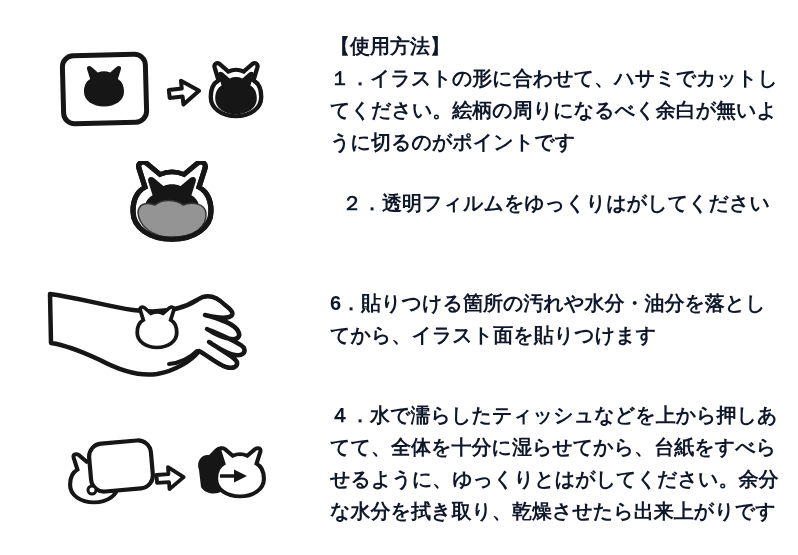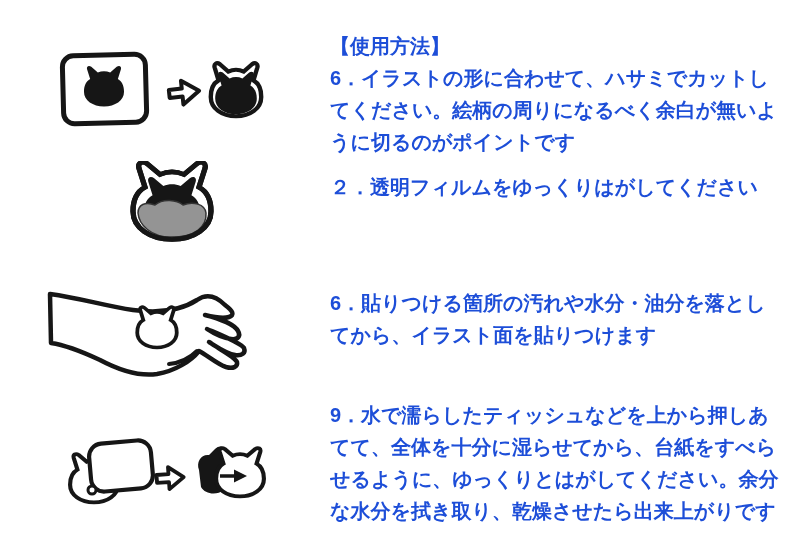--- a/index.html
+++ b/index.html
@@ -3,26 +3,26 @@
 <meta charset="utf-8">
 <style>
   html,body{margin:0;padding:0;}
   body{
     width:798px;height:555px;background:#ffffff;position:relative;overflow:hidden;
     font-family:"Liberation Sans","DejaVu Sans",sans-serif;
   }
   .fig{position:absolute;}
   .txt{
     position:absolute;left:330px;width:452px;
-    font-size:20px;line-height:32px;font-weight:600;color:#1d4ed8;
+    font-size:20px;line-height:32px;font-weight:600;color:#0f172a;
     letter-spacing:0;margin:0;
   }
   #title{top:30px;}
   #step1-text{top:62px;}
-  #step2-text{top:171px;}
+  #step2-text{top:187px;text-align:center;}
   #step3-text{top:287px;}
   #step4-text{top:399px;}
   #fig1{left:55px;top:50px;}
   #fig2{left:125px;top:161px;}
   #fig3{left:45px;top:283px;}
   #fig4{left:58px;top:438px;}
 </style>
 </head>
 <body>
 
@@ -100,18 +100,18 @@
         <path d="M-26,1 C-26,-8 -23,-14 -18,-17 L-22,-31 C-23,-35 -20,-37 -16.5,-34.5 L-8,-26.5 C-3,-29 3,-29 8,-26.5 L16.5,-34.5 C20,-37 23,-35 22,-31 L18,-17 C23,-14 26,-8 26,1 C26,13.5 14.5,22 0,22 C-14.5,22 -26,13.5 -26,1 Z" transform="translate(182,40) scale(0.92,0.84)" fill="#ffffff" stroke="#161616" stroke-width="4.5"></path>
         <g>
           <path d="M162,38 L178,38" stroke="#161616" stroke-width="3.5" fill="none"></path>
           <path d="M176,31.5 L189,38 L176,44.5 Z" fill="#161616"></path>
         </g>
       </g>
     </svg>
   </div>
 
   <p class="txt" id="title">【使用方法】</p>
-  <p class="txt" id="step1-text">6．イラストの形に合わせて、ハサミでカットしてください。絵柄の周りになるべく余白が無いように切るのがポイントです</p>
+  <p class="txt" id="step1-text">１．イラストの形に合わせて、ハサミでカットしてください。絵柄の周りになるべく余白が無いように切るのがポイントです</p>
   <p class="txt" id="step2-text">２．透明フィルムをゆっくりはがしてください</p>
   <p class="txt" id="step3-text">6．貼りつける箇所の汚れや水分・油分を落としてから、イラスト面を貼りつけます</p>
-  <p class="txt" id="step4-text">9．水で濡らしたティッシュなどを上から押しあてて、全体を十分に湿らせてから、台紙をすべらせるように、ゆっくりとはがしてください。余分な水分を拭き取り、乾燥させたら出来上がりです</p>
+  <p class="txt" id="step4-text">４．水で濡らしたティッシュなどを上から押しあてて、全体を十分に湿らせてから、台紙をすべらせるように、ゆっくりとはがしてください。余分な水分を拭き取り、乾燥させたら出来上がりです</p>
 
 </div>
 
 </body></html>

